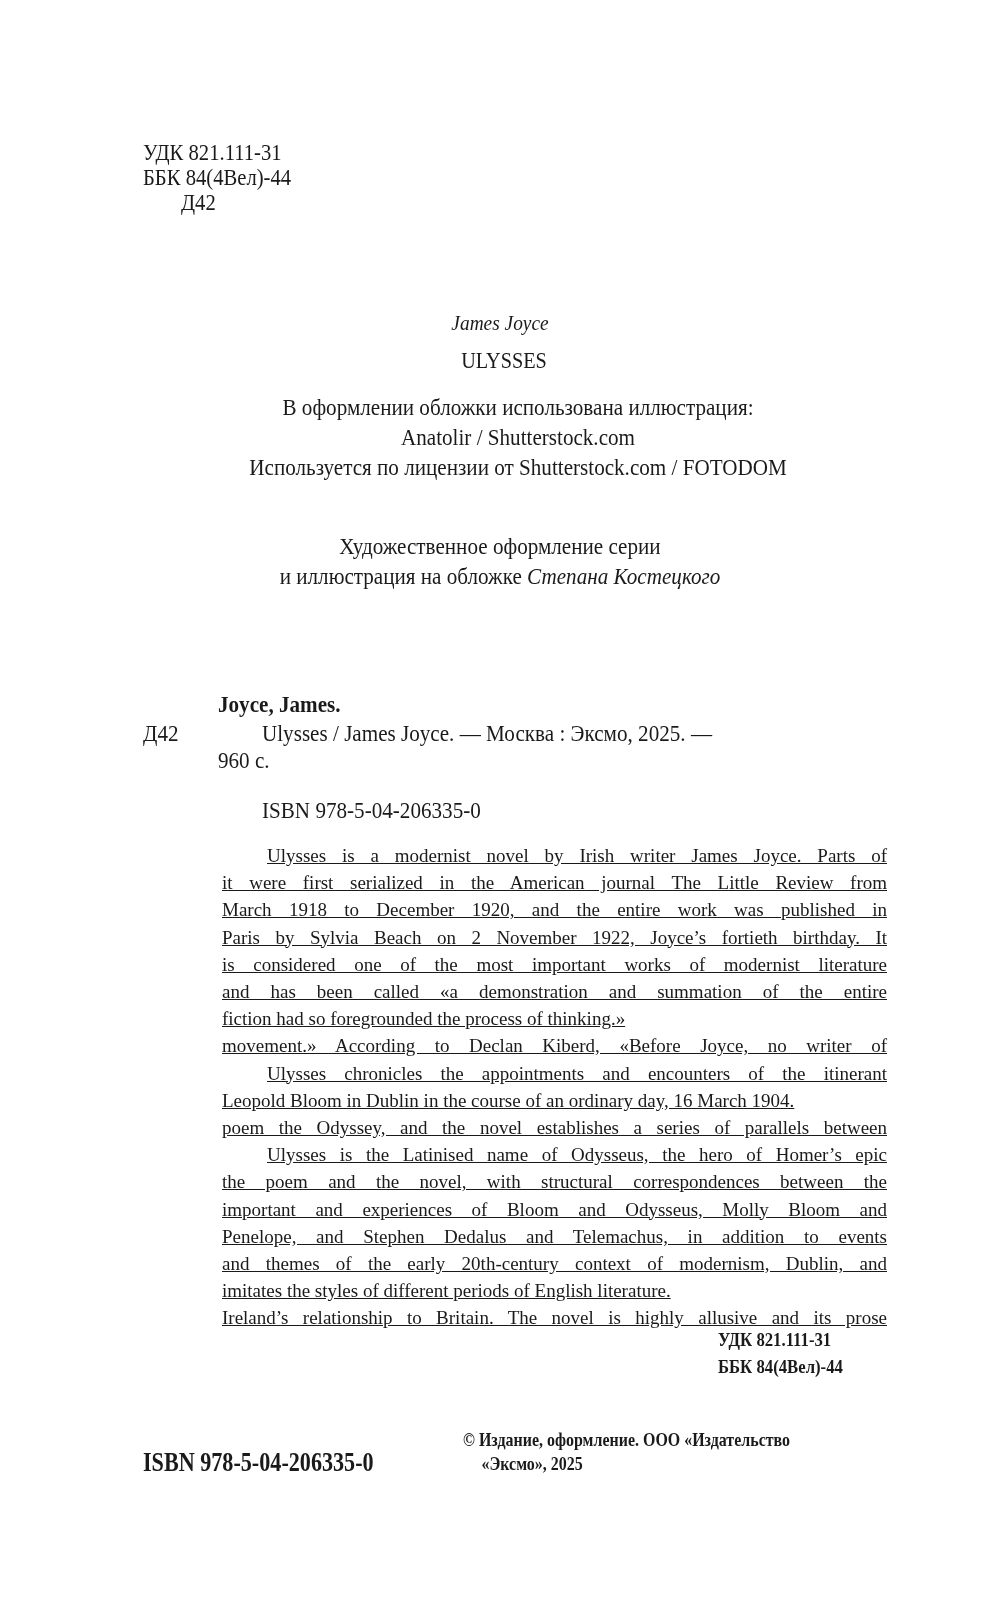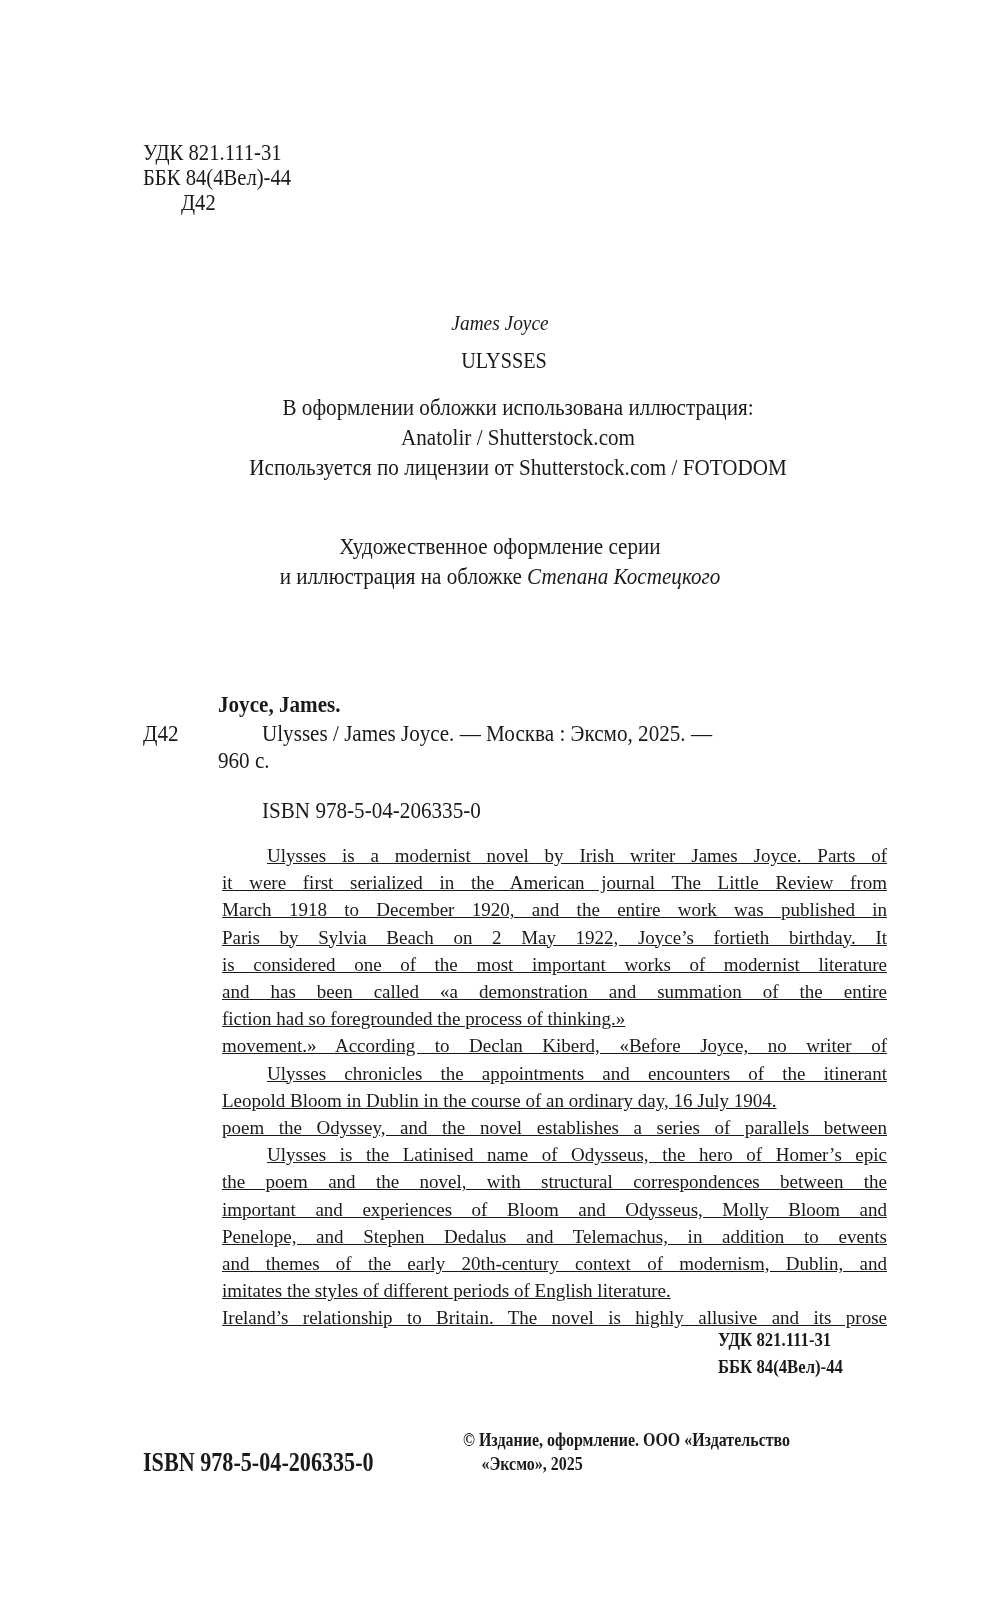--- a/index.html
+++ b/index.html
@@ -67,27 +67,27 @@
   <div class="cat-line" style="left:143px; top:720px;">Д42</div>
   <div class="cat-line" style="left:262px; top:720px;">Ulysses / James Joyce. — Москва : Эксмо, 2025. —</div>
   <div class="cat-line" style="left:218px; top:747px;">960 с.</div>
   <div class="cat-line" style="left:262px; top:797px;">ISBN 978-5-04-206335-0</div>
 </div>
 
 <div class="para" style="top:842px;">
   <span class="pl indent">Ulysses is a modernist novel by Irish writer James Joyce. Parts of</span>
   <span class="pl">it were first serialized in the American journal The Little Review from</span>
   <span class="pl">March 1918 to December 1920, and the entire work was published in</span>
-  <span class="pl">Paris by Sylvia Beach on 2 May 1922, Joyce’s fortieth birthday. It</span>
+  <span class="pl">Paris by Sylvia Beach on 2 November 1922, Joyce’s fortieth birthday. It</span>
   <span class="pl">is considered one of the most important works of modernist literature</span>
   <span class="pl">and has been called «a demonstration and summation of the entire</span>
   <span class="pl last">fiction had so foregrounded the process of thinking.»</span>
   <span class="pl">movement.» According to Declan Kiberd, «Before Joyce, no writer of</span>
   <span class="pl indent">Ulysses chronicles the appointments and encounters of the itinerant</span>
-  <span class="pl last">Leopold Bloom in Dublin in the course of an ordinary day, 16 July 1904.</span>
+  <span class="pl last">Leopold Bloom in Dublin in the course of an ordinary day, 16 March 1904.</span>
   <span class="pl">poem the Odyssey, and the novel establishes a series of parallels between</span>
   <span class="pl indent">Ulysses is the Latinised name of Odysseus, the hero of Homer’s epic</span>
   <span class="pl">the poem and the novel, with structural correspondences between the</span>
   <span class="pl">important and experiences of Bloom and Odysseus, Molly Bloom and</span>
   <span class="pl">Penelope, and Stephen Dedalus and Telemachus, in addition to events</span>
   <span class="pl">and themes of the early 20th-century context of modernism, Dublin, and</span>
   <span class="pl last">imitates the styles of different periods of English literature.</span>
   <span class="pl">Ireland’s relationship to Britain. The novel is highly allusive and its prose</span>
 </div>
 

